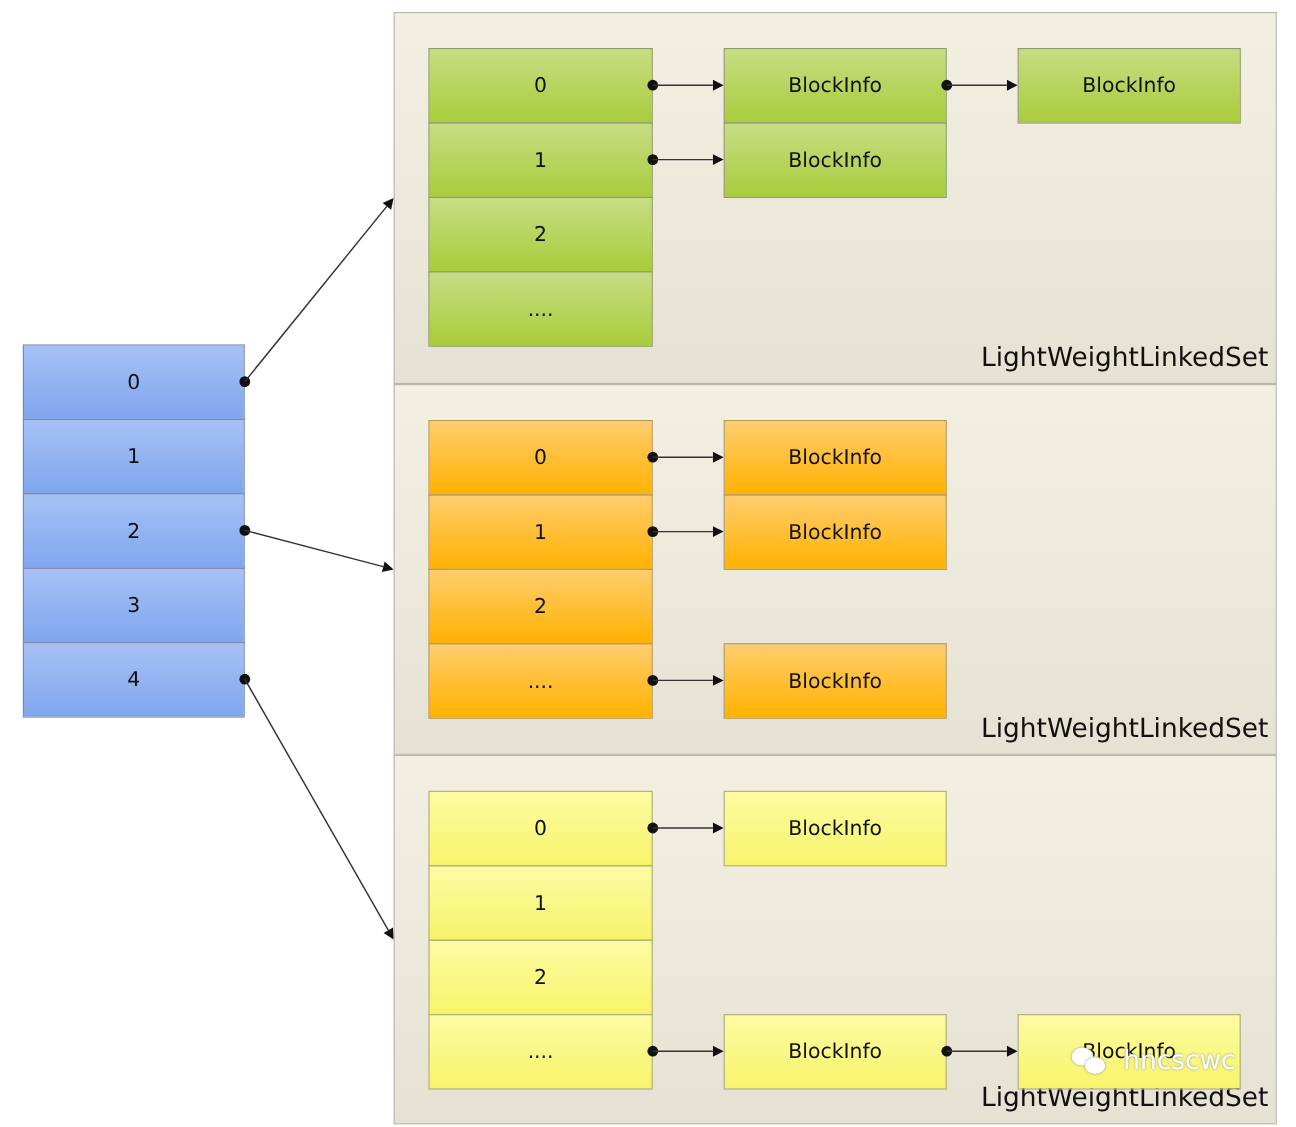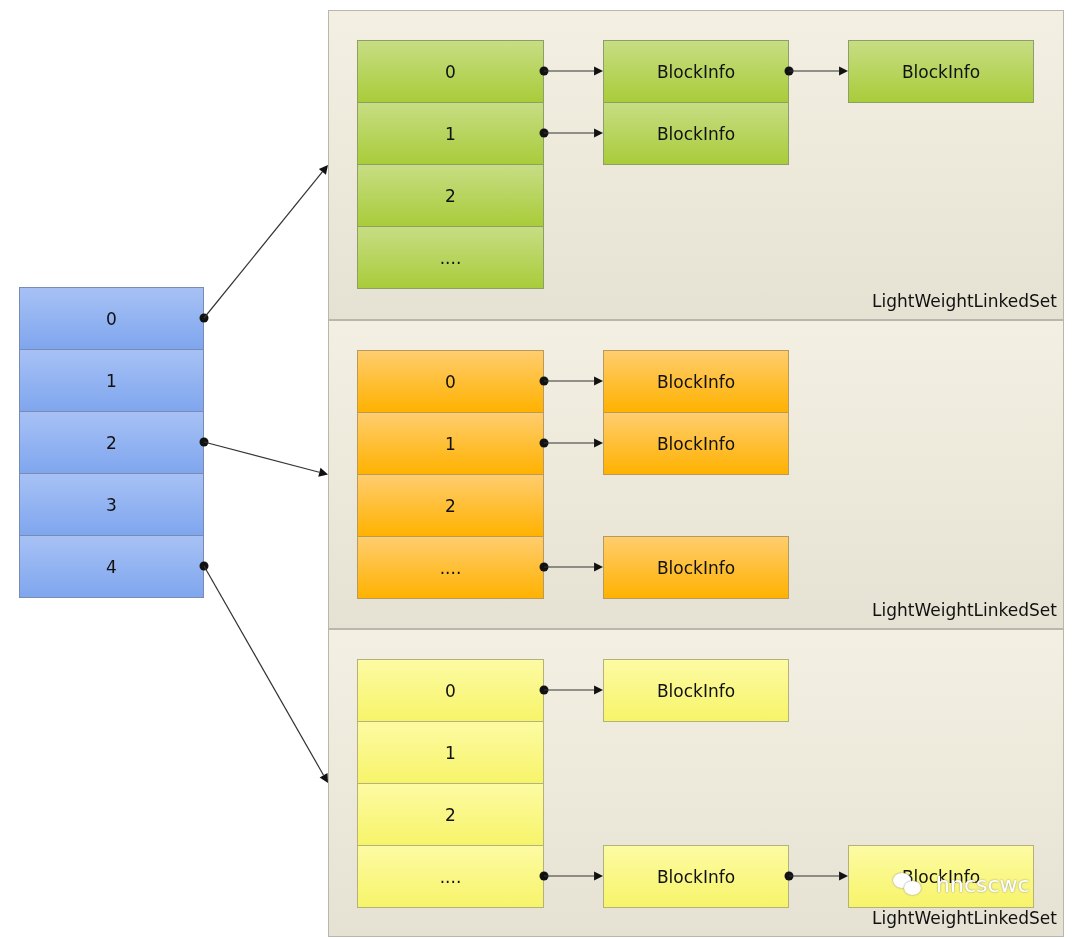--- a/index.html
+++ b/index.html
@@ -1,21 +1,21 @@
 <!DOCTYPE html>
 <html><head>
 <meta charset="utf-8">
 <style>
   html, body { margin: 0; padding: 0; background: #ffffff; }
   body { width: 1080px; height: 939px; position: relative; overflow: hidden;
          font-family: "DejaVu Sans", sans-serif; }
   #canvas { position: absolute; left: 0; top: 0; width: 1080px; height: 939px; }
   .panel { position: absolute; left: 328px; width: 736px; border: 1px solid #b9b6ab;
            background: linear-gradient(#f3efe2, #e6e2d3); box-sizing: border-box; }
-  .panel-label { position: absolute; right: 6px; bottom: 8px; font-size: 17px; color: #111;
+  .panel-label { position: absolute; right: 6px; bottom: 8px; font-size: 22px; color: #111;
                  font-family: "DejaVu Sans", sans-serif; }
   .cell { position: absolute; box-sizing: border-box; border: 1px solid #8f8f85;
           display: flex; align-items: center; justify-content: center;
           font-size: 17px; color: #111; }
   .blue   { background: linear-gradient(#a7c1f5, #7fa6ee); border-color:#7a8bb0; }
   .green  { background: linear-gradient(#c7dd84, #a9cc3a); border-color:#8f9e66; }
   .orange { background: linear-gradient(#ffcd6e, #ffb200); border-color:#b89a5c; }
   .yellow { background: linear-gradient(#fdfba3, #f7f46a); border-color:#b3b17c; }
   svg.links { position: absolute; left: 0; top: 0; pointer-events: none; }
   .watermark { position: absolute; left: 893px; top: 872px; font-size: 22px; color: #ffffff;

